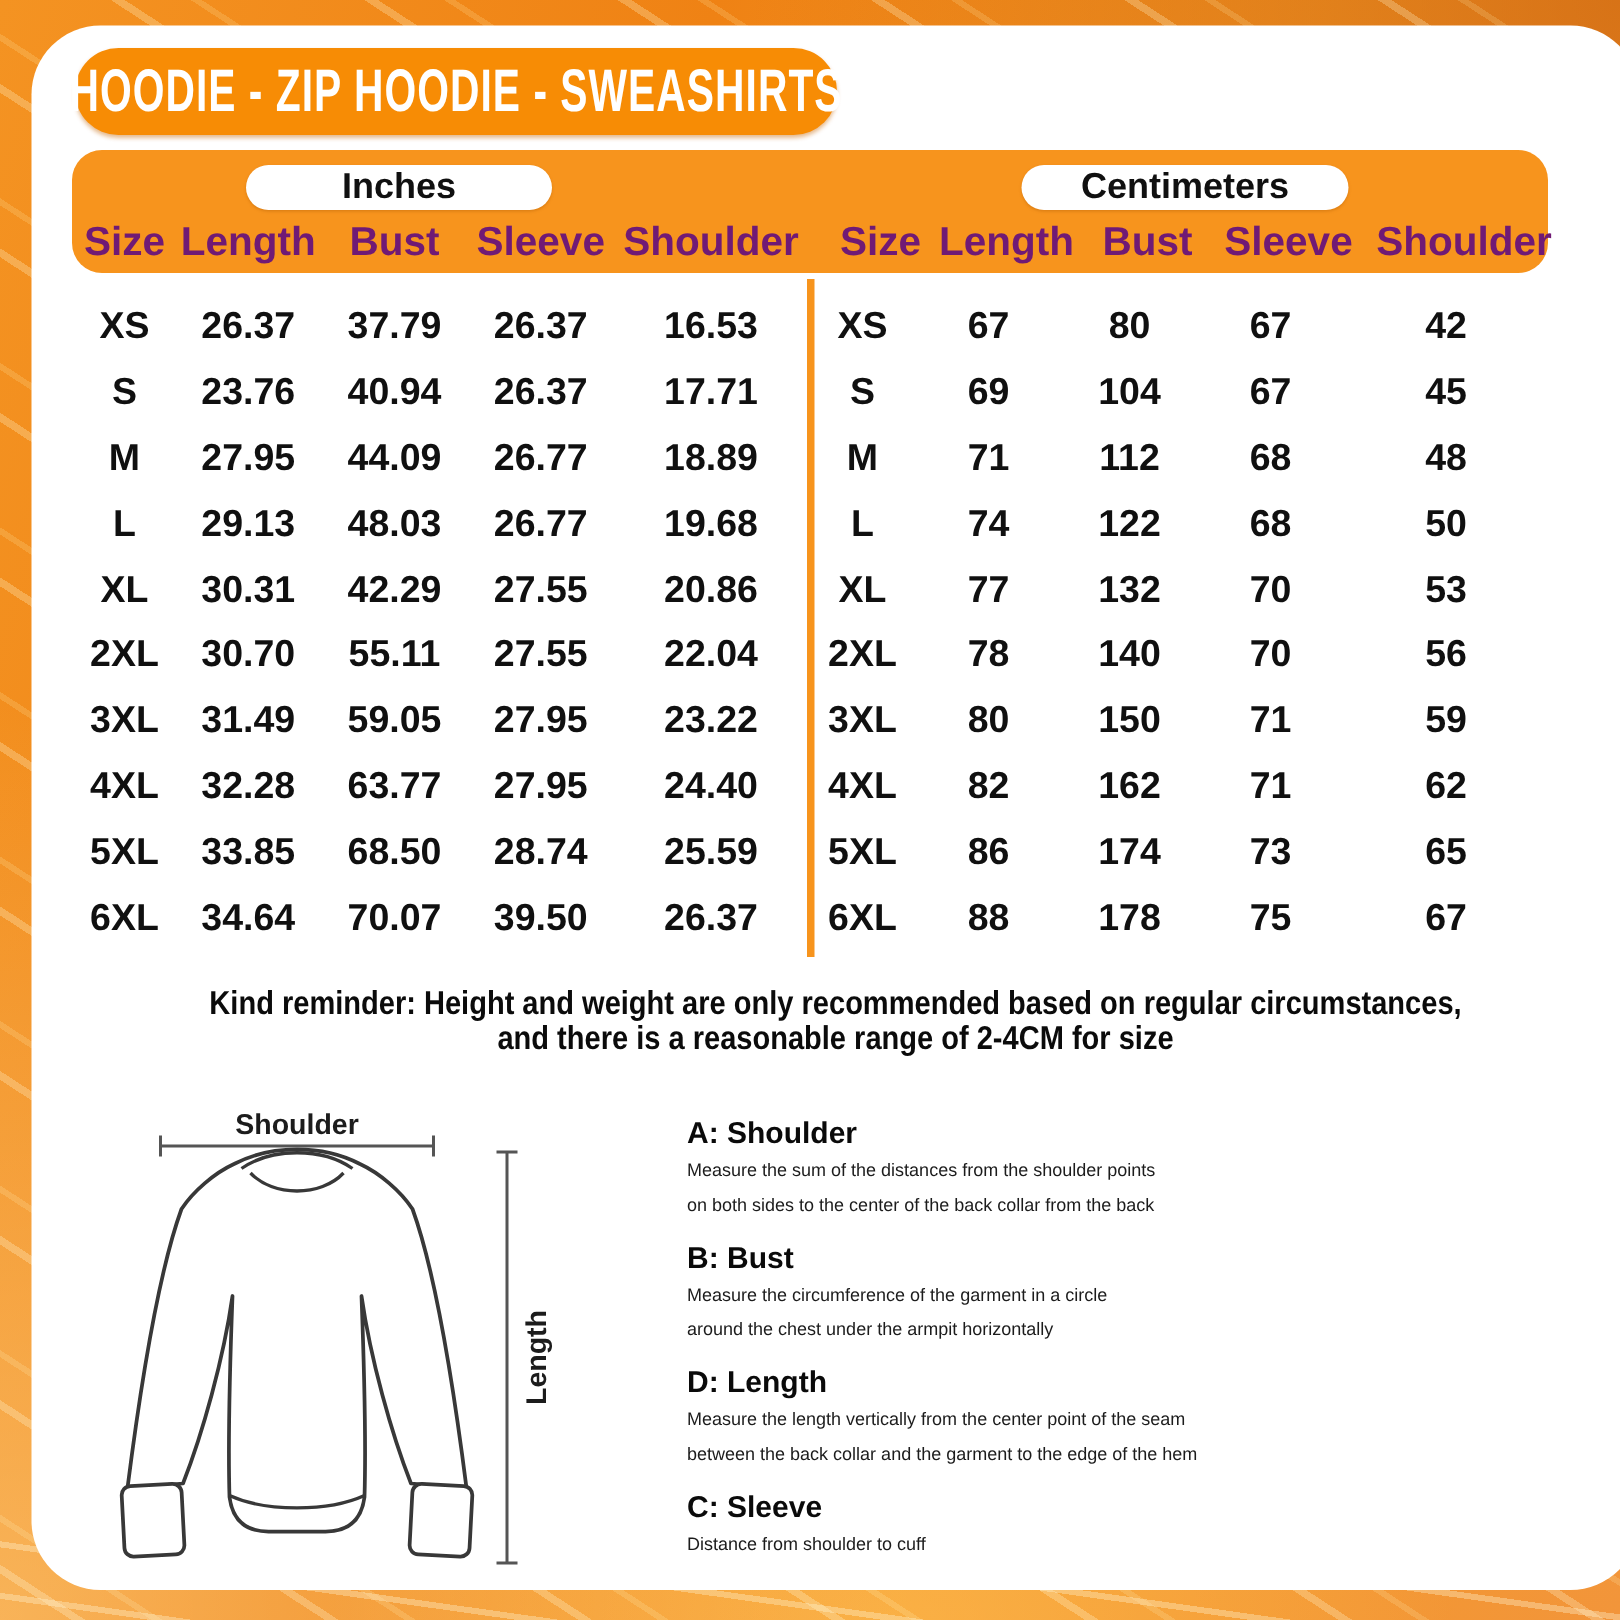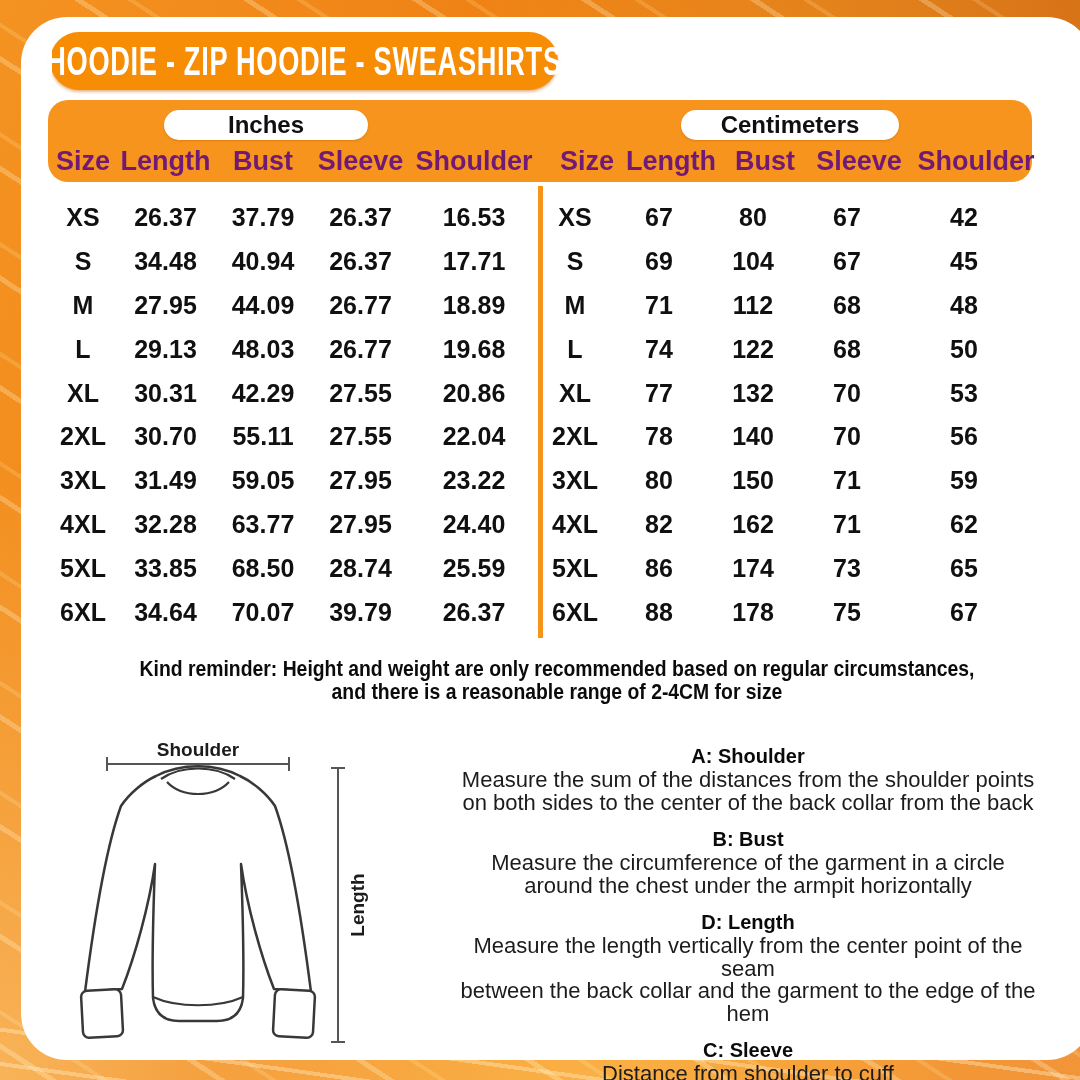--- a/index.html
+++ b/index.html
@@ -79,23 +79,23 @@
   
   .reminder{position:absolute;top:640px;left:0;width:100%;text-align:center;}
   .reminder .line{
     font-size:22px;font-weight:700;color:#0b0b0b;line-height:23px;
     transform:scaleX(.88);transform-origin:center;white-space:nowrap;
   }
   
   .diagram{position:absolute;left:44px;top:715px;width:370px;height:322px;}
   
   .notes{position:absolute;left:437px;top:726px;width:580px;}
-  .note{margin-bottom:12px;text-align:center;}
+  .note{margin-bottom:12px;}
   .note-h{font-size:20px;font-weight:700;color:#0a0a0a;line-height:26px;}
-  .note-b{font-size:22px;font-weight:400;color:#1c1c1c;line-height:22.5px;white-space:pre-line;}
+  .note-b{font-size:12px;font-weight:400;color:#1c1c1c;line-height:22.5px;white-space:pre-line;}
 </style>
 </head>
 <body>
 
 <div class="bg"></div>
 
 <div class="card">
 
   <div class="title-pill">
     <span class="title-text">HOODIE - ZIP HOODIE - SWEASHIRTS</span>
@@ -127,21 +127,21 @@
   <div id="rows-in" class="rows in">
       <div class="trow">
         <div class="tcell">XS</div>
         <div class="tcell">26.37</div>
         <div class="tcell">37.79</div>
         <div class="tcell">26.37</div>
         <div class="tcell">16.53</div>
       </div>
       <div class="trow">
         <div class="tcell">S</div>
-        <div class="tcell">34.48</div>
+        <div class="tcell">23.76</div>
         <div class="tcell">40.94</div>
         <div class="tcell">26.37</div>
         <div class="tcell">17.71</div>
       </div>
       <div class="trow">
         <div class="tcell">M</div>
         <div class="tcell">27.95</div>
         <div class="tcell">44.09</div>
         <div class="tcell">26.77</div>
         <div class="tcell">18.89</div>
@@ -185,21 +185,21 @@
         <div class="tcell">5XL</div>
         <div class="tcell">33.85</div>
         <div class="tcell">68.50</div>
         <div class="tcell">28.74</div>
         <div class="tcell">25.59</div>
       </div>
       <div class="trow">
         <div class="tcell">6XL</div>
         <div class="tcell">34.64</div>
         <div class="tcell">70.07</div>
-        <div class="tcell">39.79</div>
+        <div class="tcell">39.50</div>
         <div class="tcell">26.37</div>
       </div>
     </div>
   <div class="divider"></div>
   <div id="rows-cm" class="rows cm">
       <div class="trow">
         <div class="tcell">XS</div>
         <div class="tcell">67</div>
         <div class="tcell">80</div>
         <div class="tcell">67</div>

